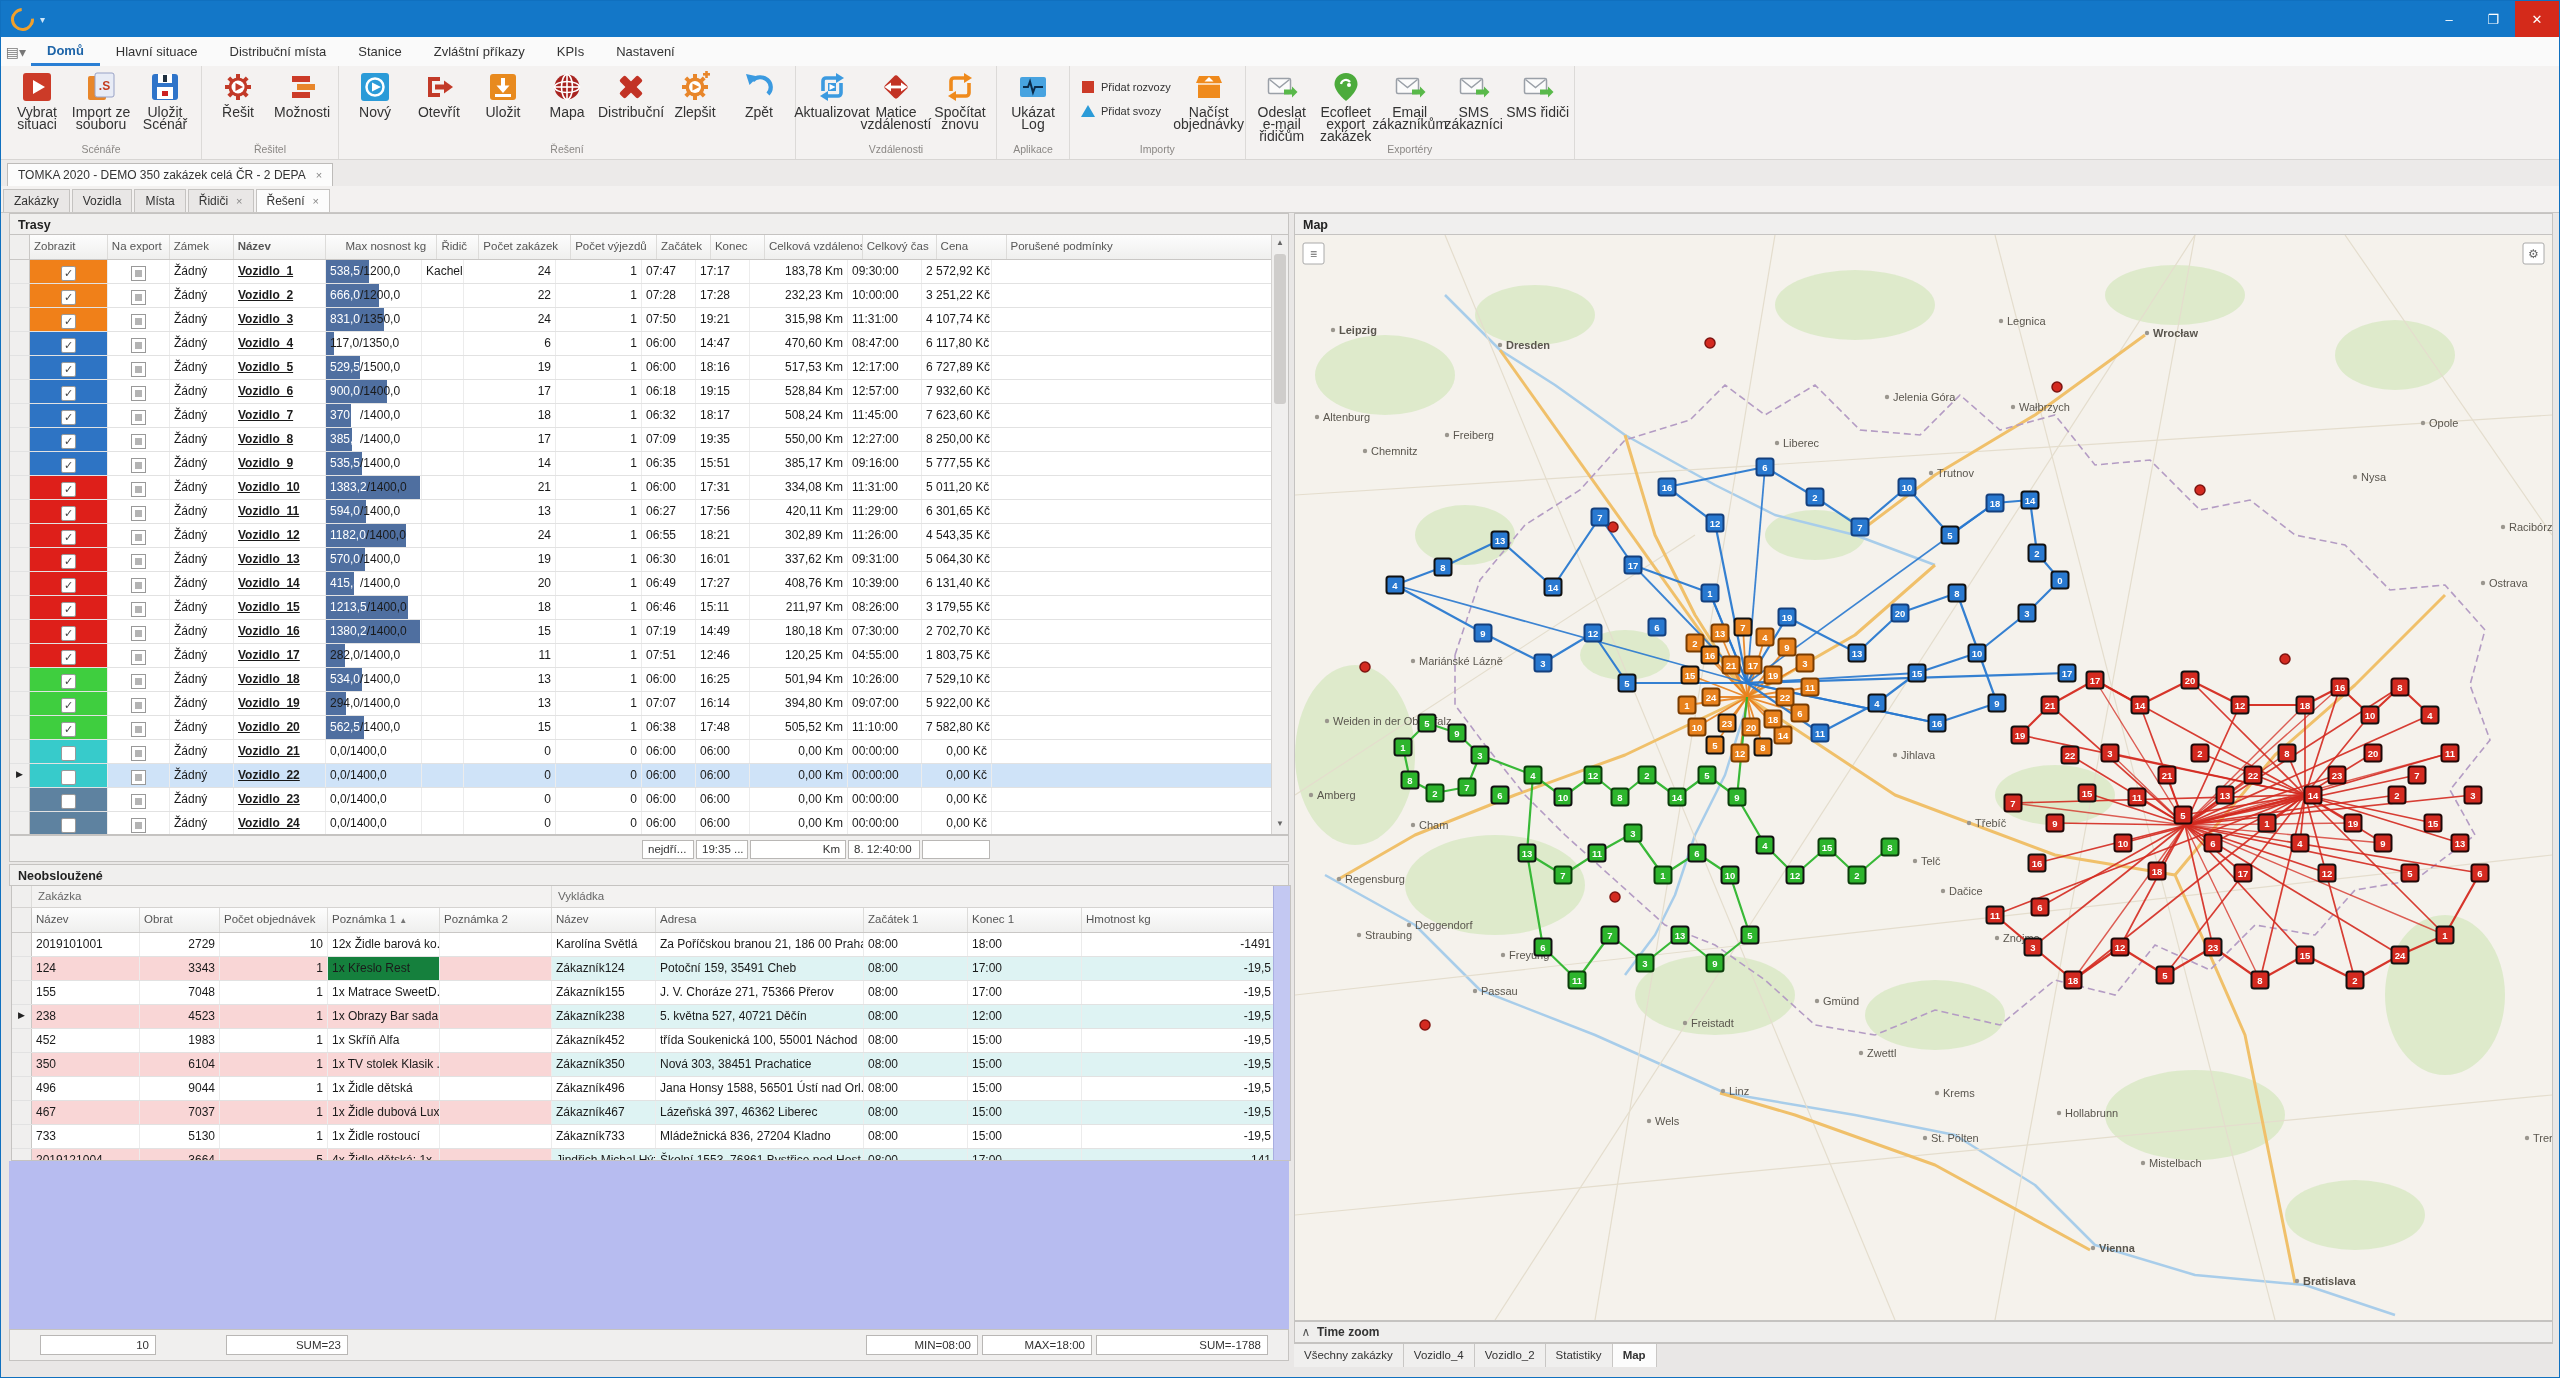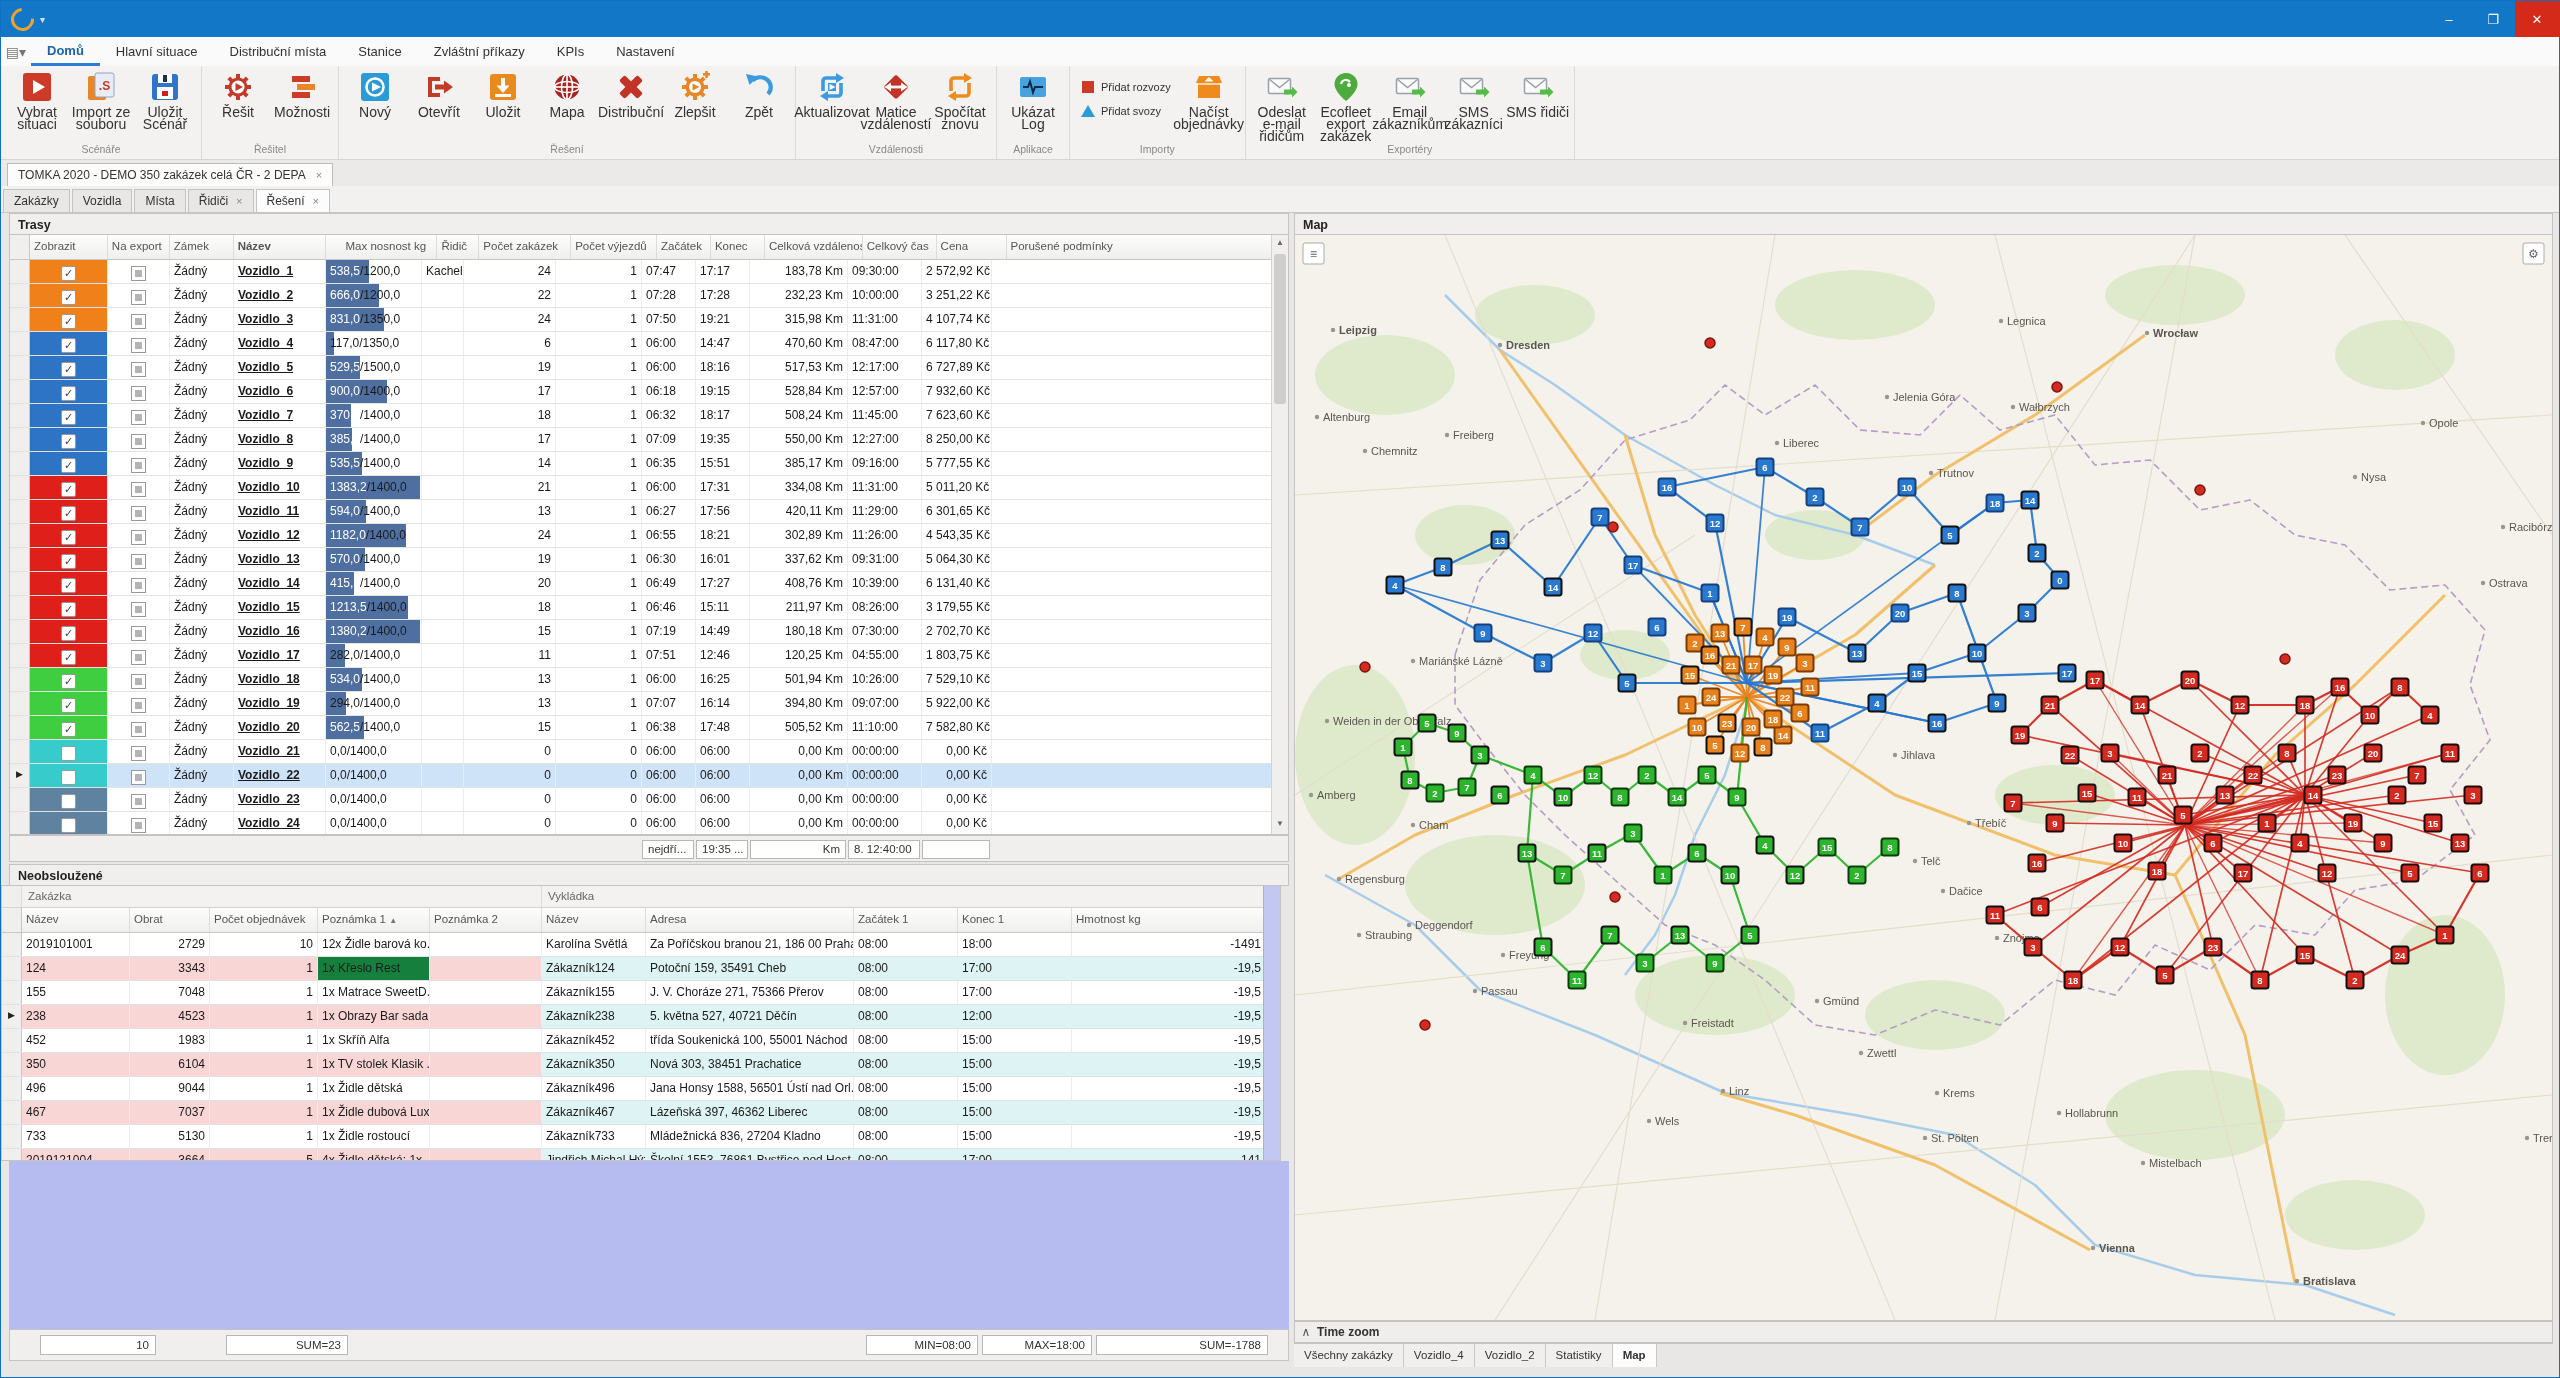--- a/index.html
+++ b/index.html
@@ -972,21 +972,21 @@
     </div>
   <div class="footer-strip" id="trasyFooter" style="left:8px;top:834px;width:1280px;height:27px;">
       <div class="fcell" style="left: 632px; width: 52px;">nejdří...</div>
       <div class="fcell" style="left: 686px; width: 52px;">19:35 ...</div>
       <div class="fcell r" style="left: 740px; width: 96px;">Km</div>
       <div class="fcell" style="left: 838px; width: 72px;">8. 12:40:00</div>
       <div class="fcell" style="left: 912px; width: 68px;"></div>
     </div>
 
   <div class="panel-hdr" style="left:8px;top:863px;width:1280px;">Neobsloužené</div>
-  <div class="tbl" id="neobTbl" style="left:0;top:884px;width:1280px;height:276px;">
+  <div class="tbl" id="neobTbl" style="left:10px;top:884px;width:1280px;height:276px;">
       <div class="ghead">
         <div class="gh ind" style="width:20px"></div>
         <div class="gh" style="width:520px">Zakázka</div>
         <div class="gh" style="width:724px">Vykládka</div>
       </div>
       <div class="thead">
         <div class="th ind" style="width:20px"></div>
         <div class="th" style="width: 108px;">Název</div>
         <div class="th" style="width: 80px;">Obrat</div>
         <div class="th" style="width: 108px;">Počet objednávek</div>

